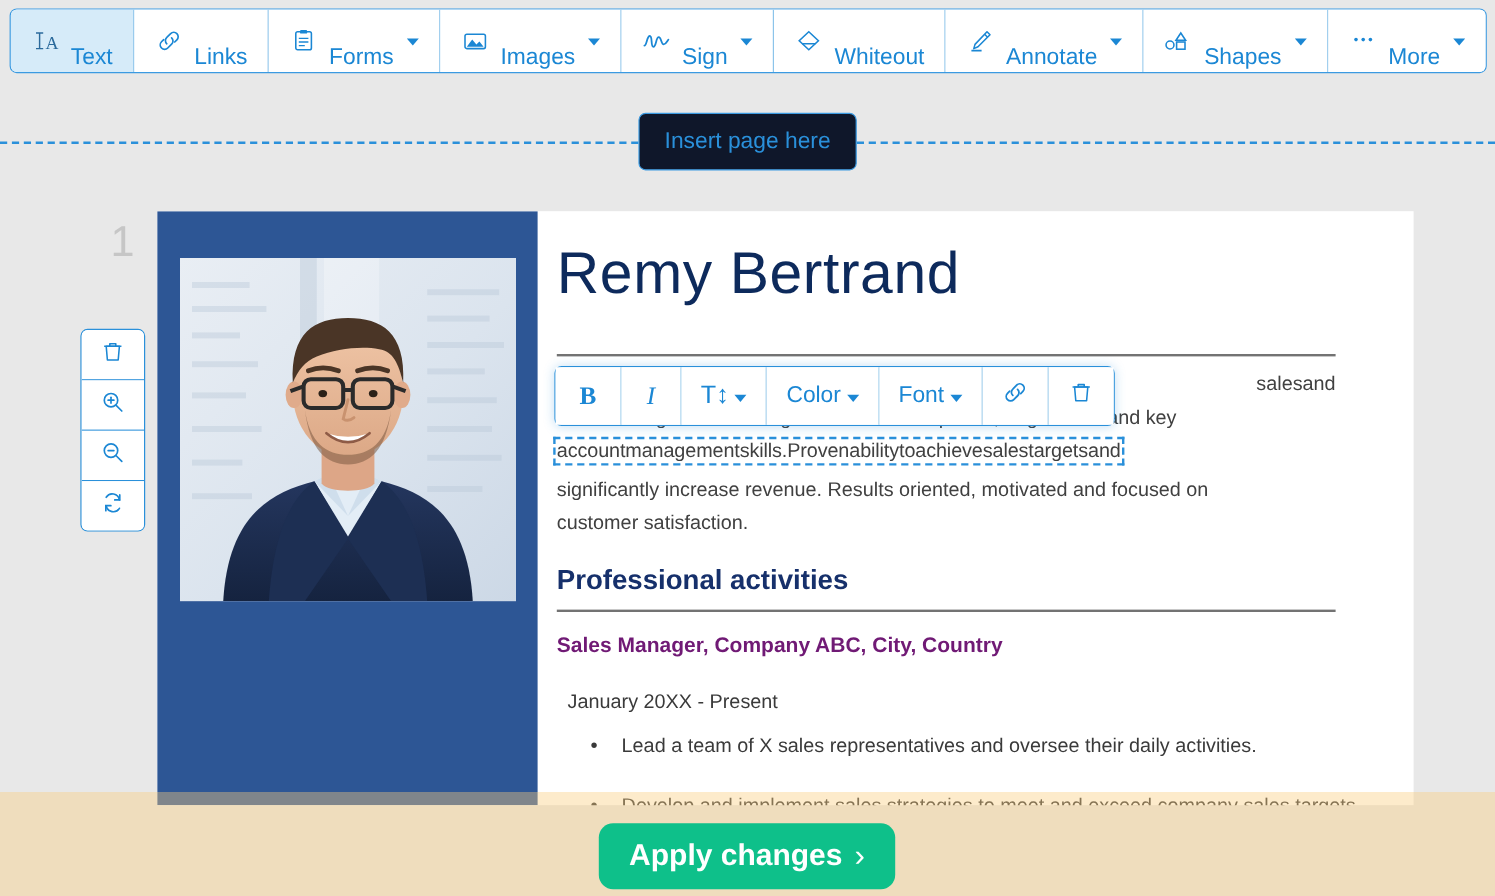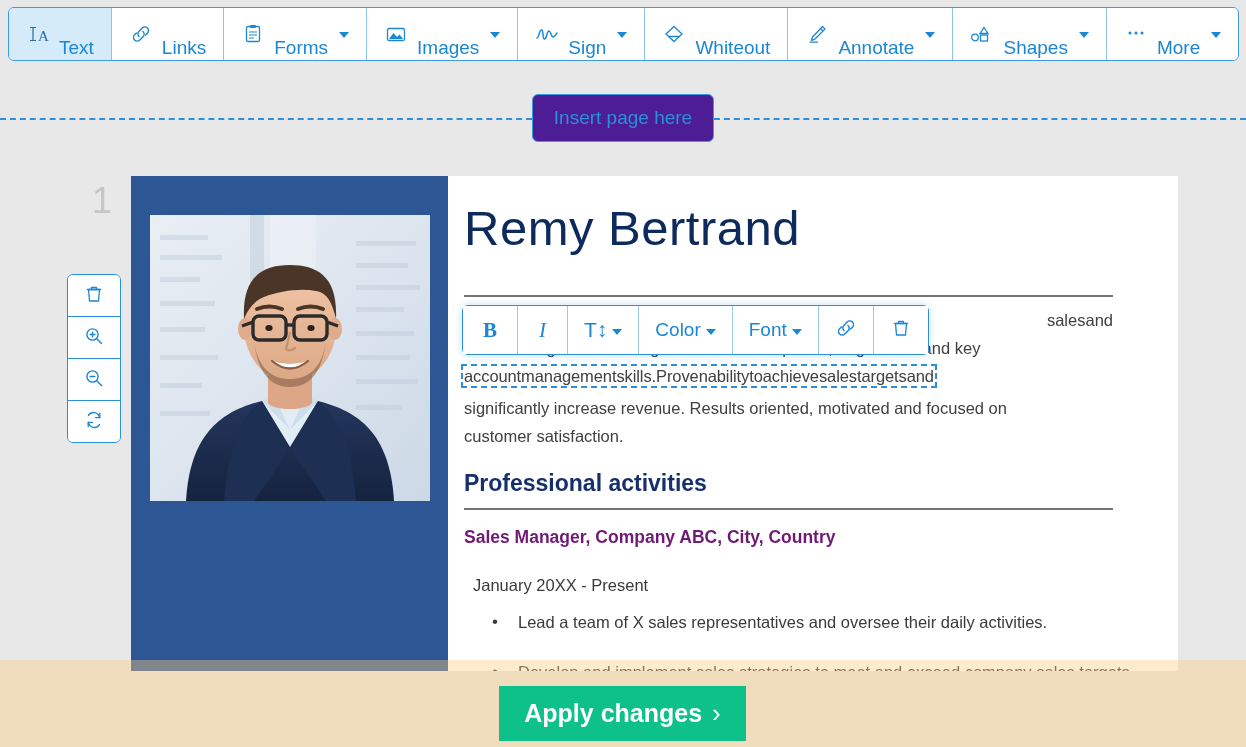--- a/index.html
+++ b/index.html
@@ -86,21 +86,21 @@
     border-top: 2px dashed #2a90da;
   }
   .insert-line.left  { left: 0;   width: 532px; }
   .insert-line.right { left: 714px; width: 532px; }
   .insert-btn {
     position: absolute;
     left: 532px;
     top: 0;
     width: 182px;
     height: 48px;
-    background: #4c1d95;
+    background: #0f172a;
     border: 1px solid #3b9ae1;
     border-radius: 6px;
     color: #2a90da;
     font-size: 19px;
     display: flex;
     align-items: center;
     justify-content: center;
     cursor: pointer;
     box-sizing: border-box;
   }
@@ -301,21 +301,21 @@
     z-index: 60;
   }
   .apply-btn {
     position: absolute;
     left: 499px;
     top: 686px;
     width: 247px;
     height: 55px;
     background: #0ec08a;
     border: none;
-    border-radius: 0;
+    border-radius: 12px;
     color: #ffffff;
     font-size: 25px;
     font-weight: bold;
     display: flex;
     align-items: center;
     justify-content: center;
     gap: 10px;
     cursor: pointer;
     z-index: 70;
     font-family: "Liberation Sans", sans-serif;

